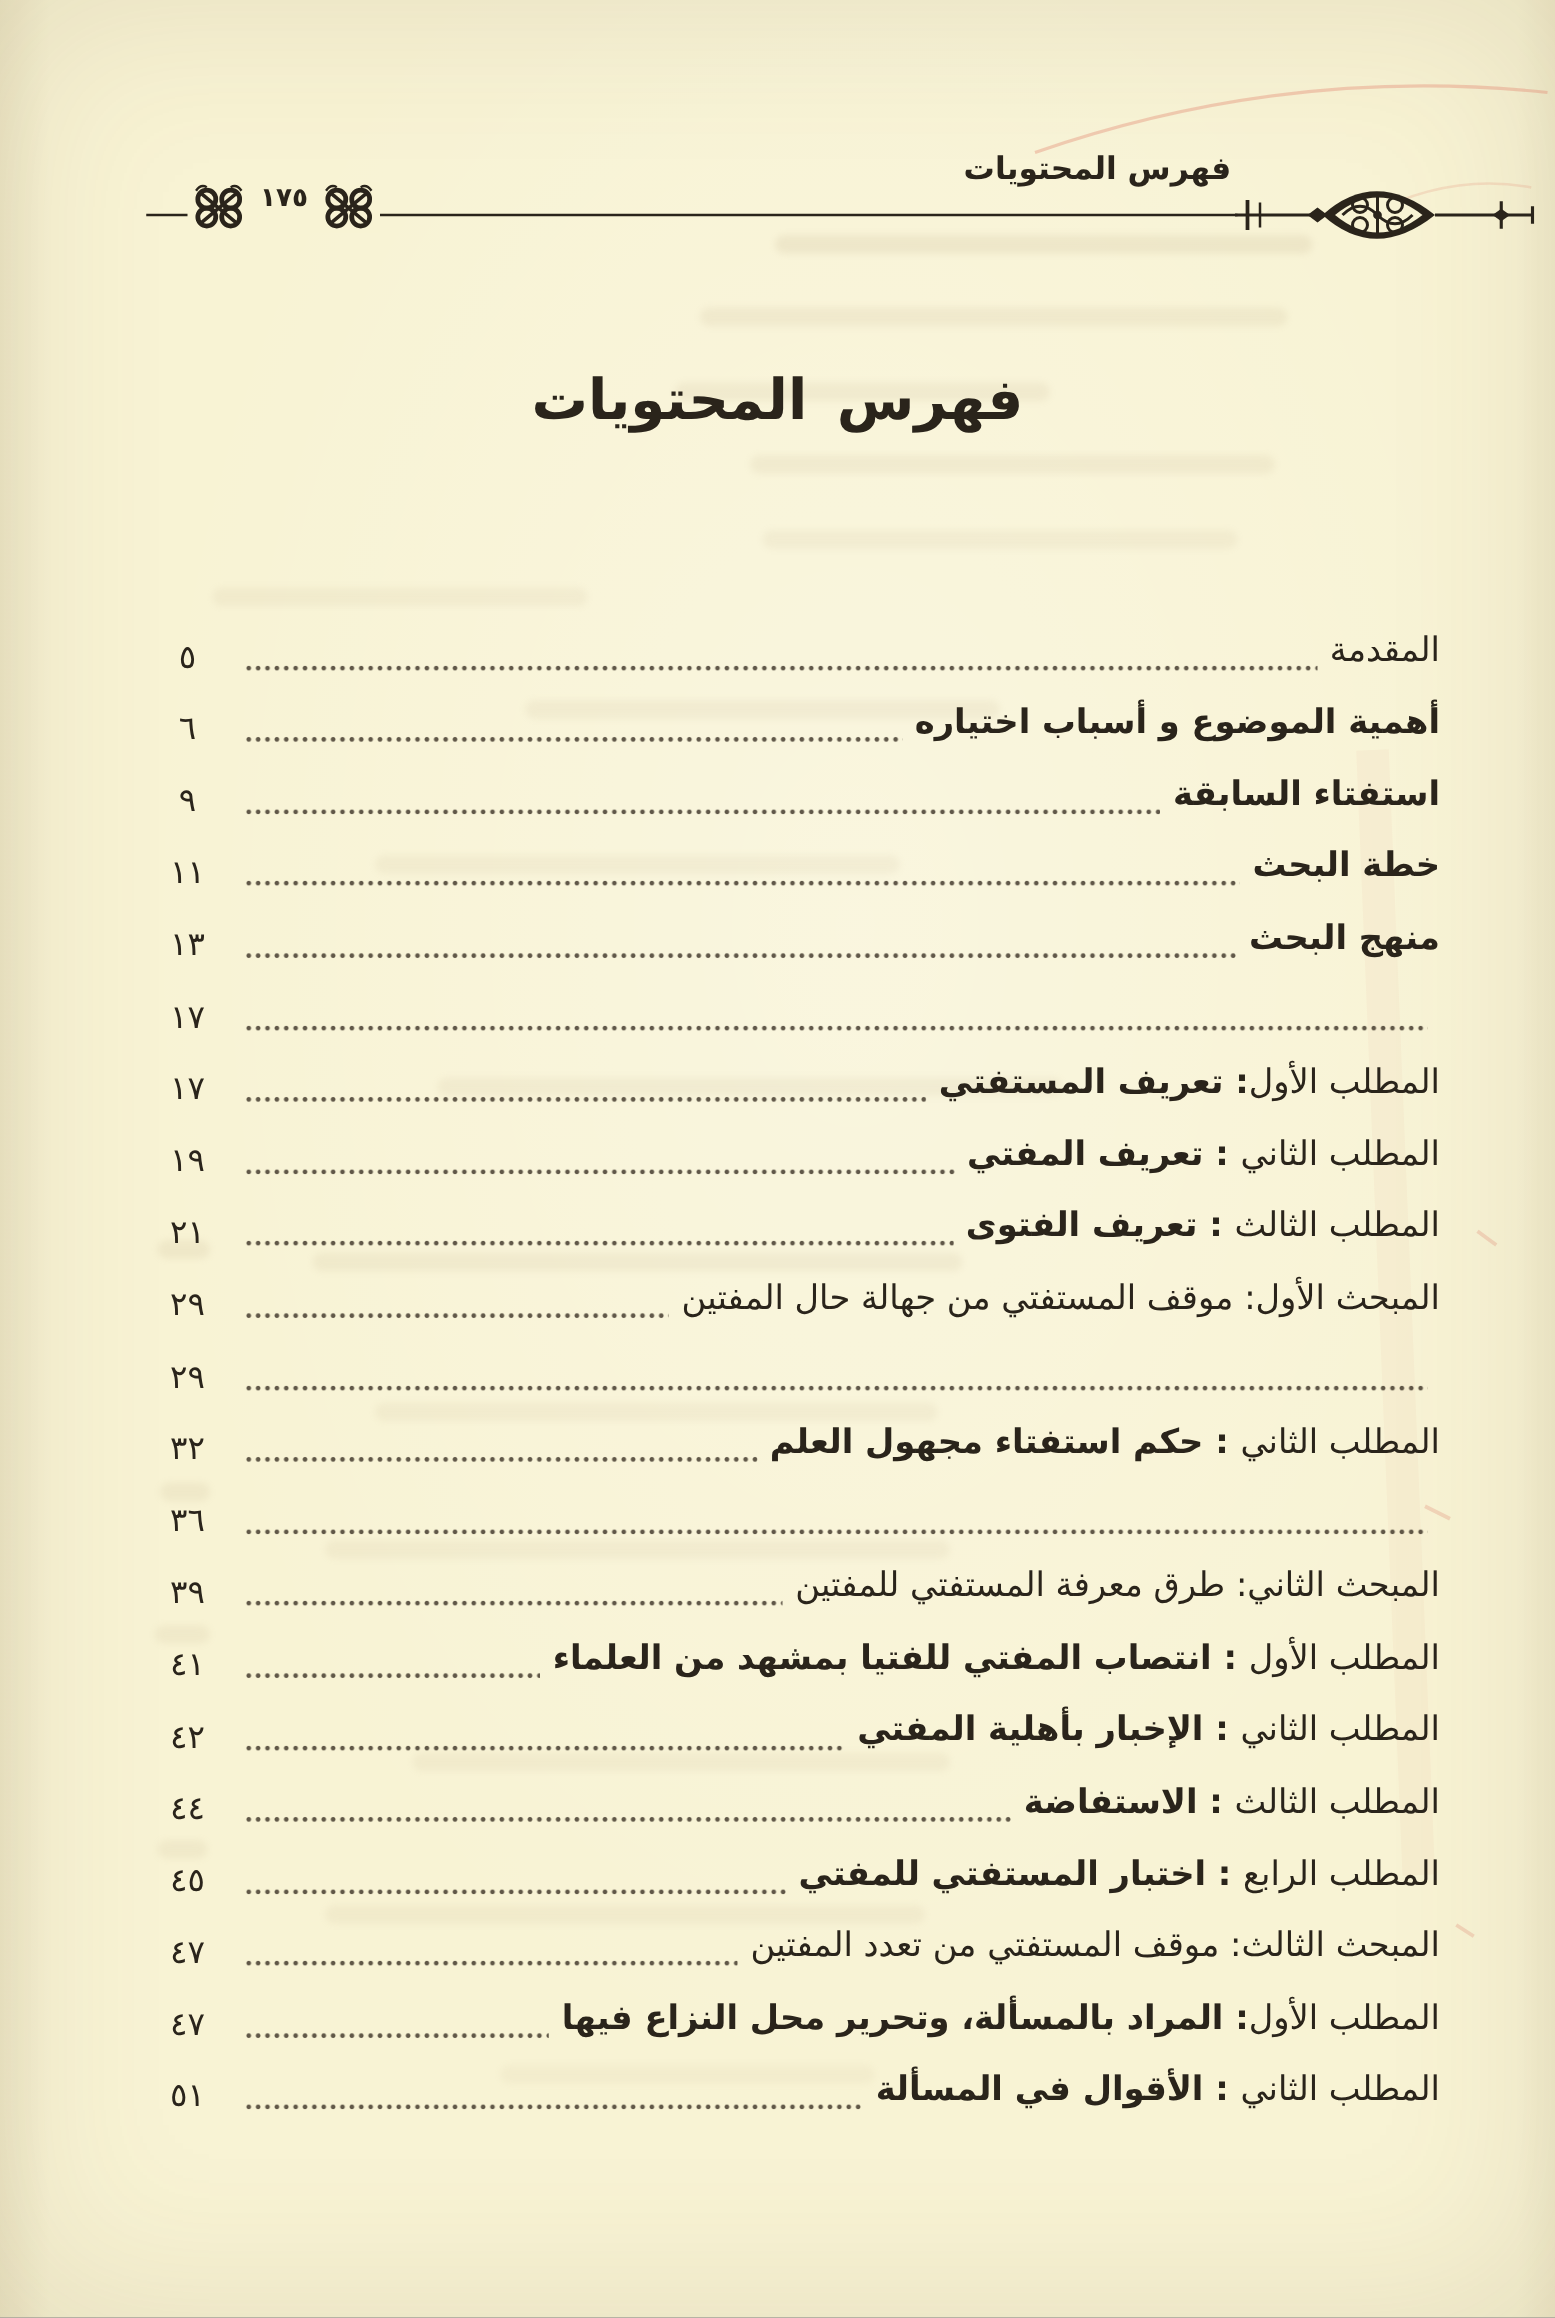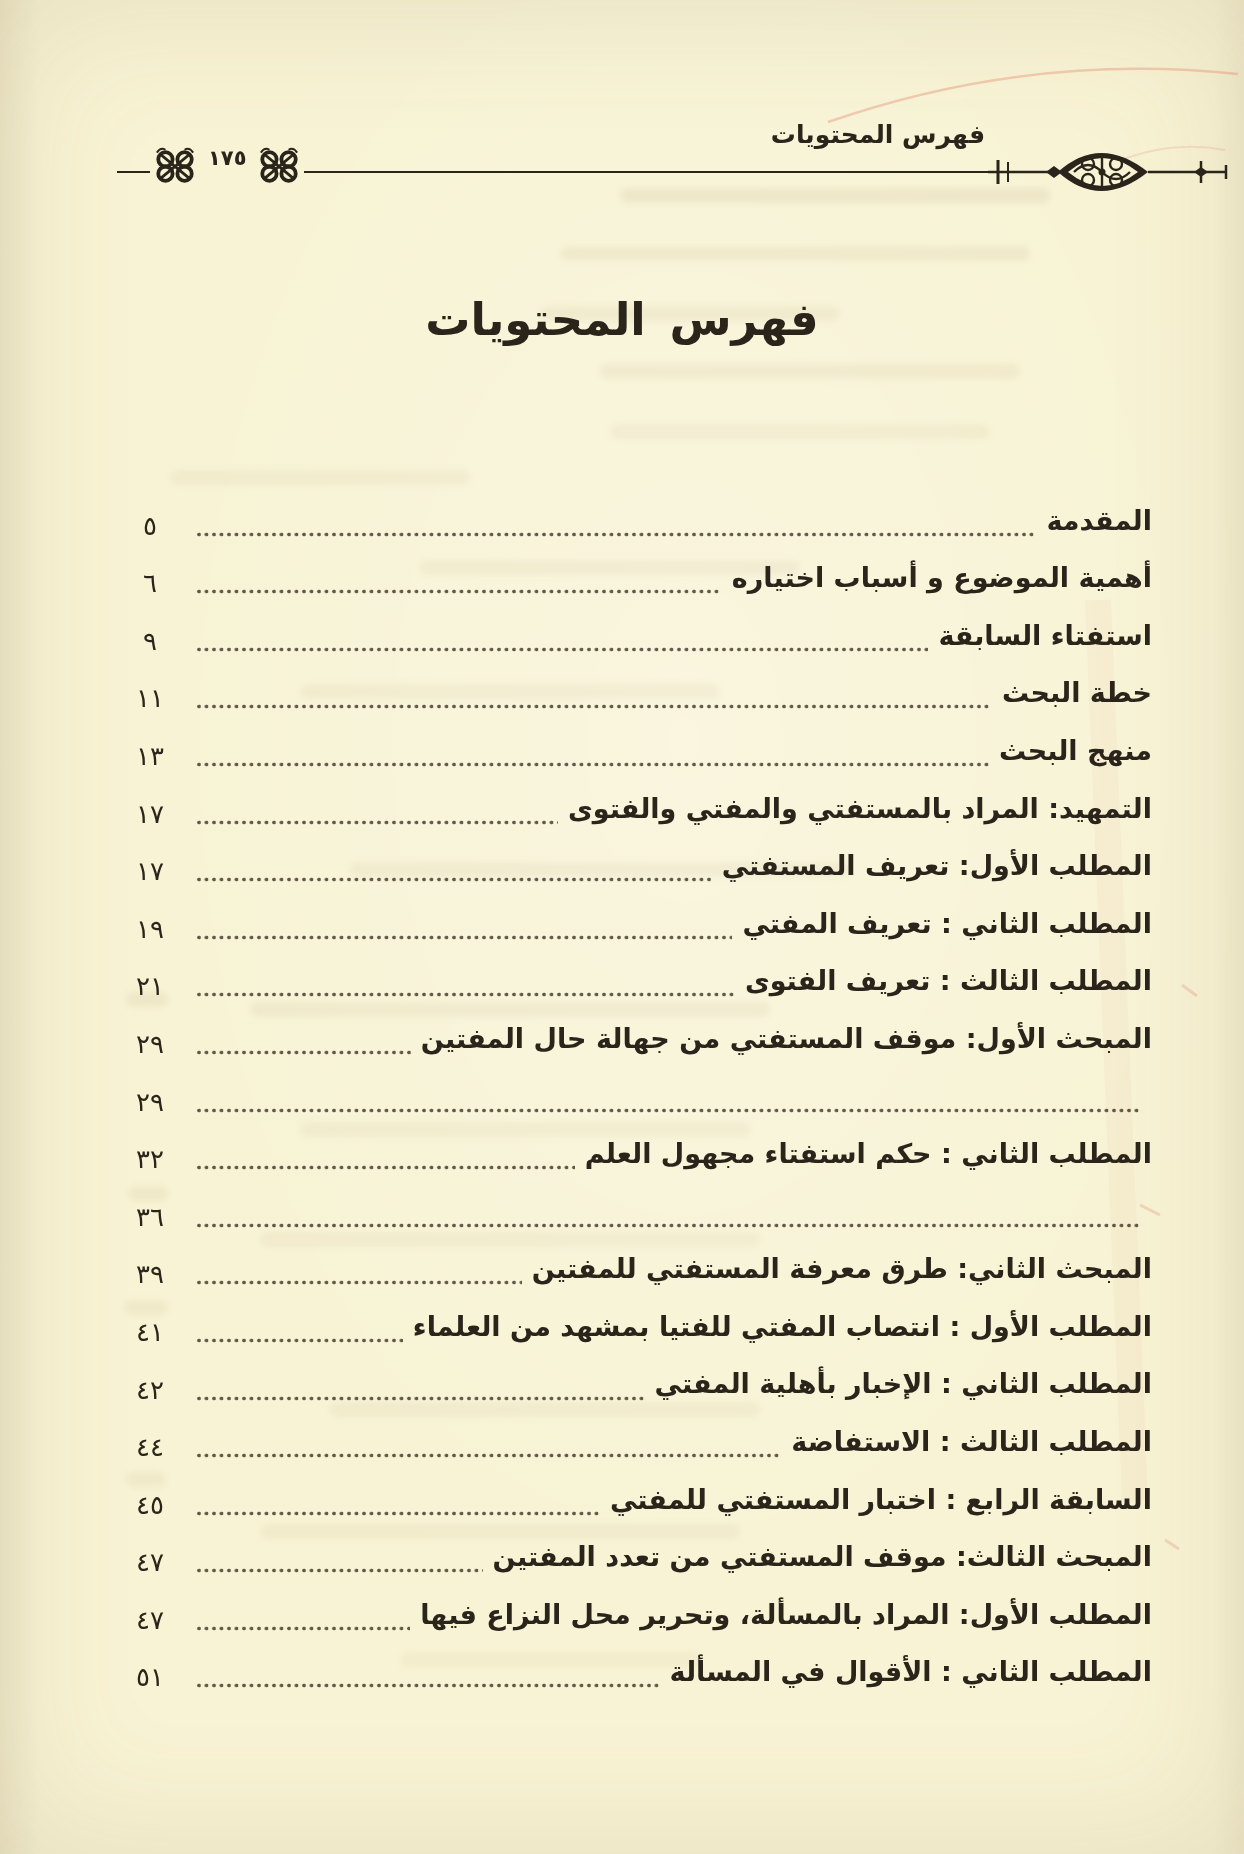--- a/index.html
+++ b/index.html
@@ -52,21 +52,21 @@
   .toc{
     position:absolute;top:492px;right:92px;left:118px;z-index:2;
   }
   .toc-row{
     display:flex;align-items:flex-end;height:57.6px;
   }
   .toc-row .t{
     white-space:nowrap;line-height:1.15;
     padding-bottom:14px;font-size:27px;
   }
-  .toc-row .t .lbl{font-weight:700;text-align:center;}
+  .toc-row .t .lbl{font-weight:400;text-align:center;}
   .toc-row .t .rest{font-weight:700;}
   .toc-row .dots{
     flex:1 1 auto;height:5px;align-self:flex-end;
     margin:0 10px 13px 14px;
     background-image:radial-gradient(circle at 3px 2.5px, rgba(58,48,36,.8) 1.5px, rgba(58,48,36,0) 2.2px);
     background-size:7.5px 5px;background-repeat:repeat-x;
   }
   .toc-row .pg{
     flex:0 0 64px;text-align:center;
     font-size:26px;padding-bottom:9px;letter-spacing:1px;
@@ -187,21 +187,20 @@
       <span class="pg">١١</span>
     </div>
 
     <div class="toc-row">
       <span class="t"><span class="lbl"></span><span class="rest">منهج البحث</span></span>
       <span class="dots"></span>
       <span class="pg">١٣</span>
     </div>
 
     <div class="toc-row">
-      <span class="t"><span class="lbl">التمهيد</span><span class="rest">: المراد بالمستفتي والمفتي والفتوى</span></span>
       <span class="dots"></span>
       <span class="pg">١٧</span>
     </div>
 
     <div class="toc-row">
       <span class="t"><span class="lbl">المطلب الأول</span><span class="rest">: تعريف المستفتي</span></span>
       <span class="dots"></span>
       <span class="pg">١٧</span>
     </div>
 
@@ -257,21 +256,21 @@
       <span class="pg">٤٢</span>
     </div>
 
     <div class="toc-row">
       <span class="t"><span class="lbl">المطلب الثالث</span><span class="rest"> : الاستفاضة</span></span>
       <span class="dots"></span>
       <span class="pg">٤٤</span>
     </div>
 
     <div class="toc-row">
-      <span class="t"><span class="lbl">السابقة الرابع</span><span class="rest"> : اختبار المستفتي للمفتي</span></span>
+      <span class="t"><span class="lbl">المطلب الرابع</span><span class="rest"> : اختبار المستفتي للمفتي</span></span>
       <span class="dots"></span>
       <span class="pg">٤٥</span>
     </div>
 
     <div class="toc-row">
       <span class="t"><span class="lbl">المبحث الثالث: موقف المستفتي من تعدد المفتين</span><span class="rest"></span></span>
       <span class="dots"></span>
       <span class="pg">٤٧</span>
     </div>
 

